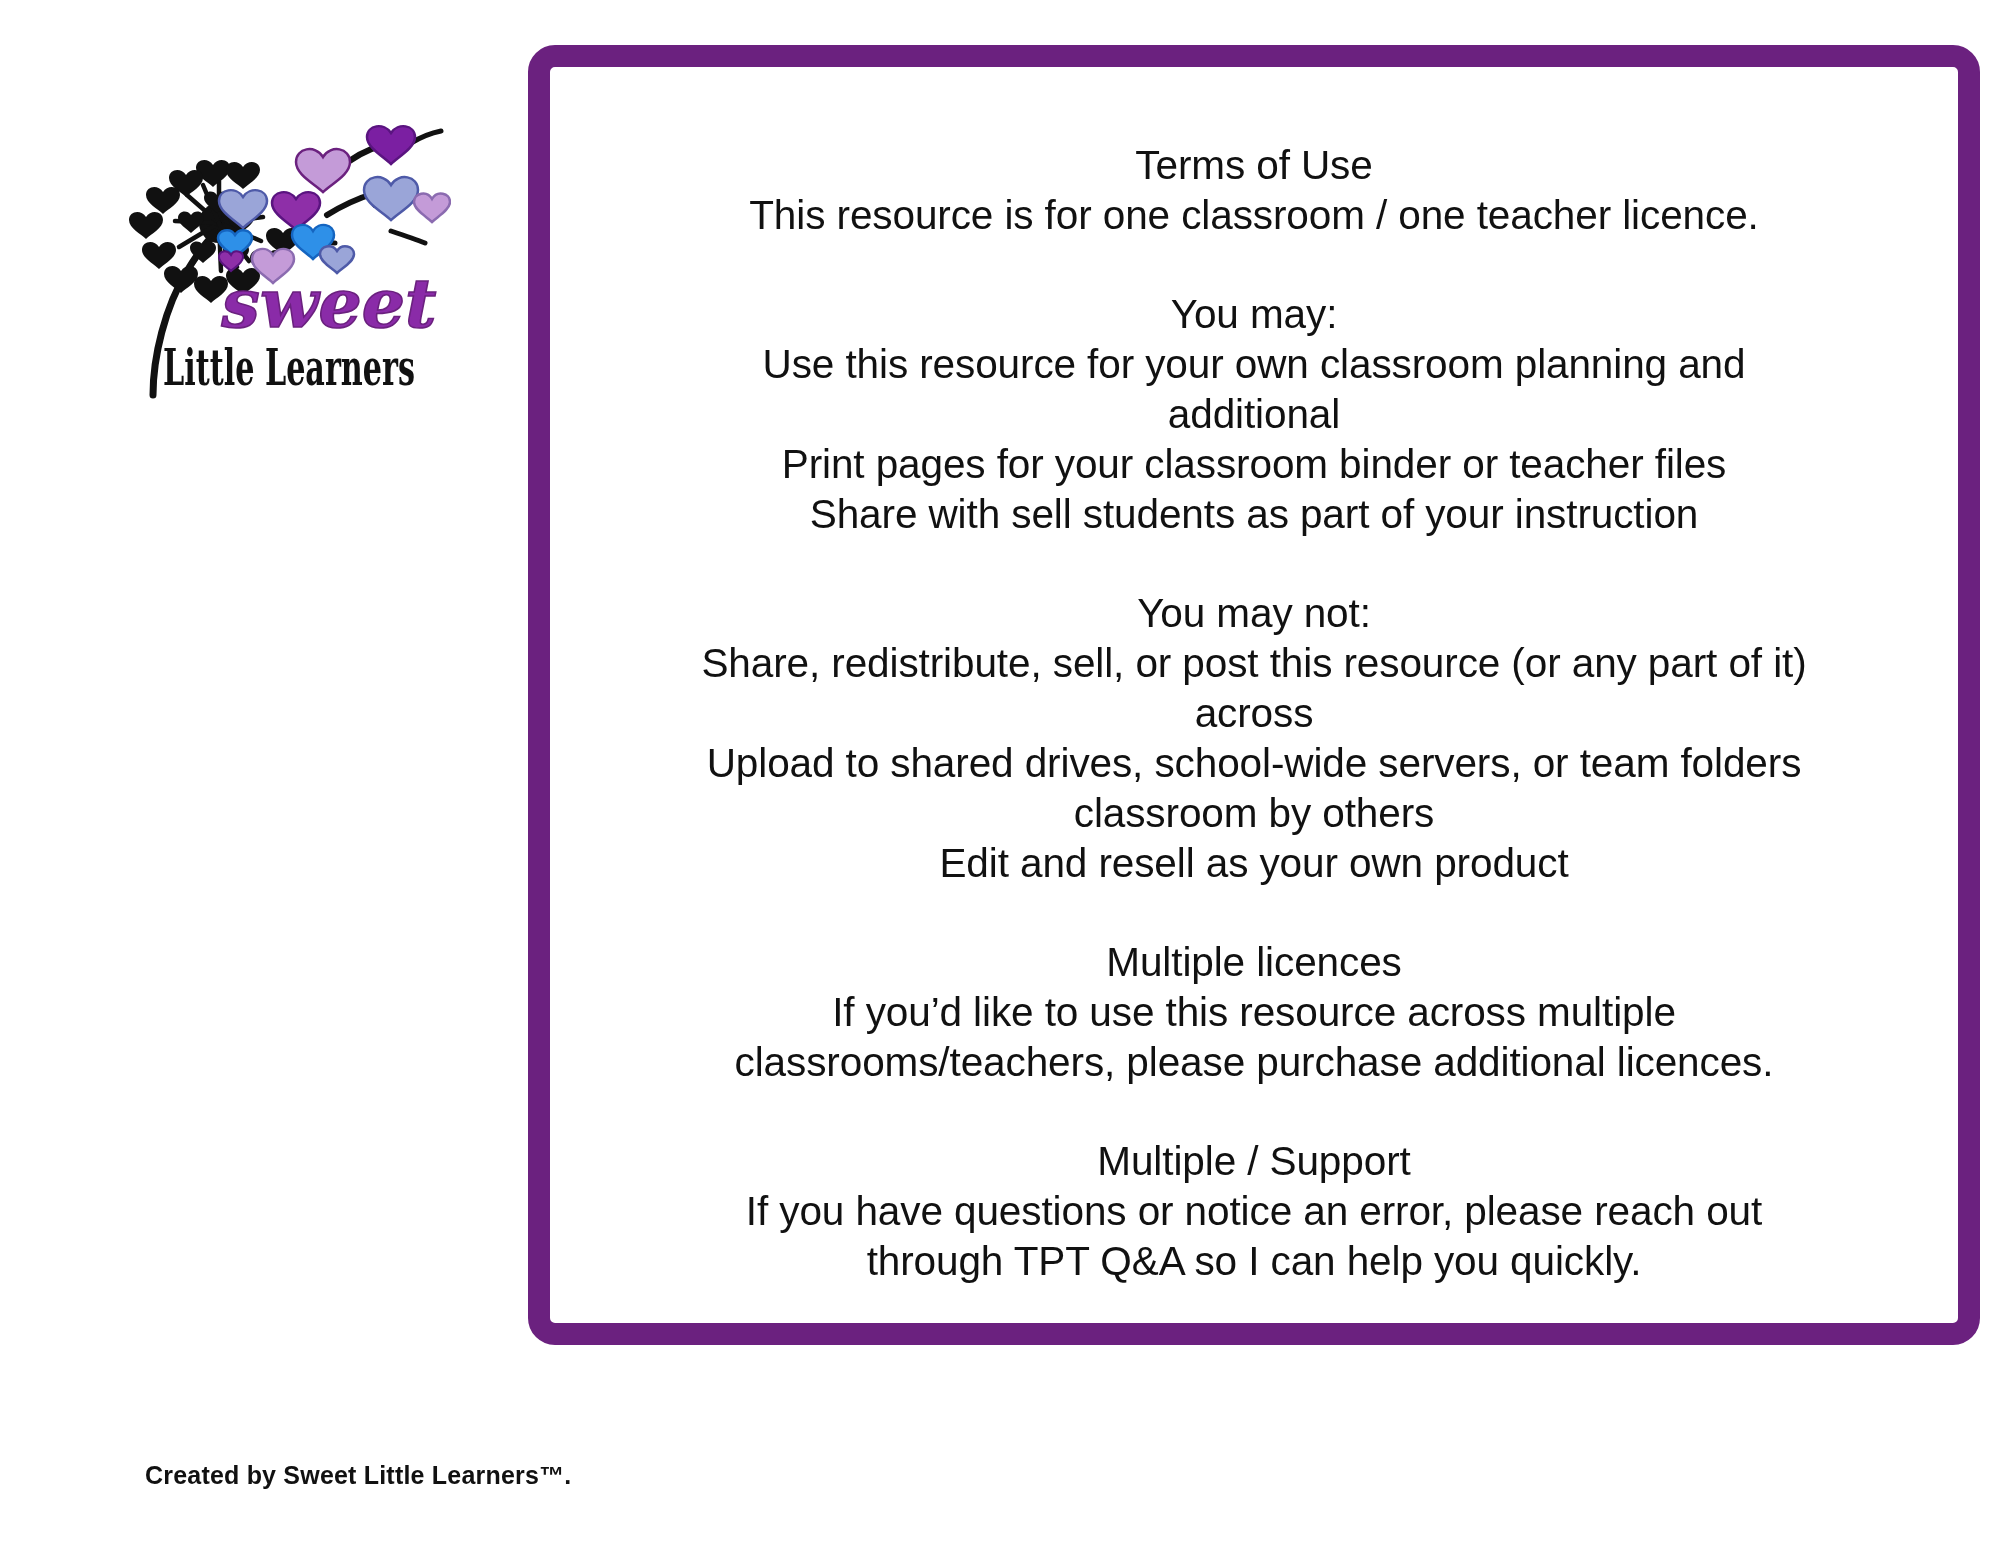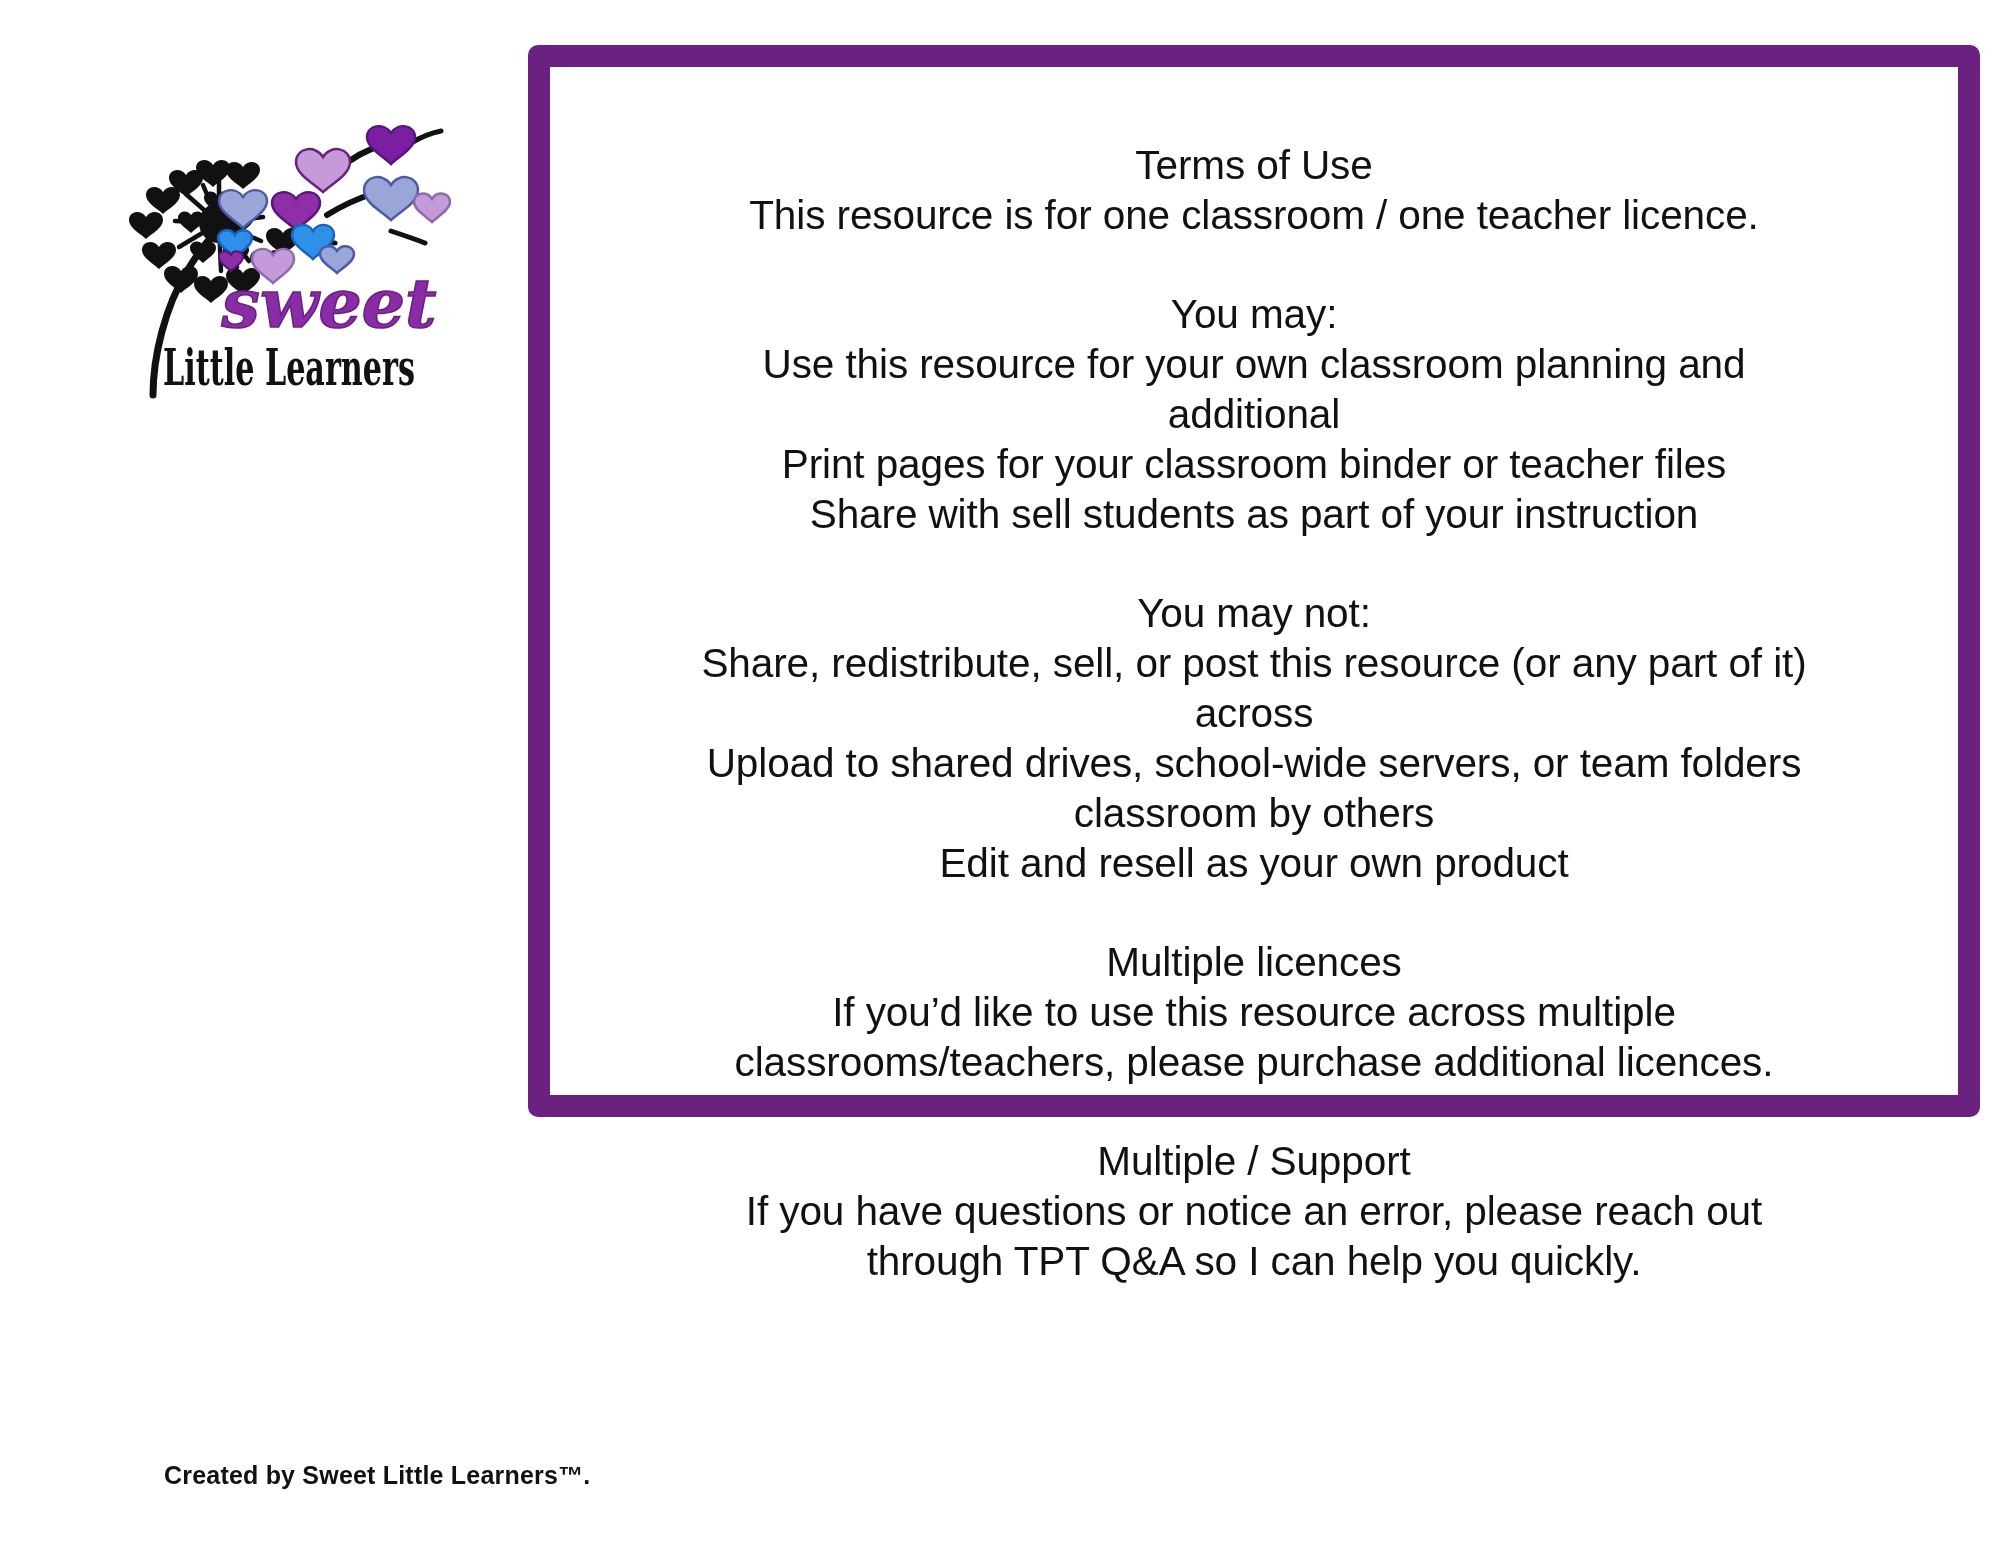--- a/index.html
+++ b/index.html
@@ -24,24 +24,24 @@
     height: 310px;
   }
   #logo-svg { display: block; width: 360px; height: 310px; }
 
   
   #terms-card {
     position: absolute;
     left: 528px;
     top: 45px;
     width: 1452px;
-    height: 1072px;
+    height: 1300px;
     box-sizing: border-box;
     border: 22px solid #6B217F;
-    border-radius: 10px;
+    border-radius: 27px;
     background: #ffffff;
     display: flex;
     align-items: flex-start;
     justify-content: center;
   }
   #terms-body {
     width: 1120px;
     margin-top: 78px;
     text-align: center;
     color: #111111;
@@ -54,21 +54,21 @@
     display: block;
     white-space: nowrap;
     padding: 0;
     margin: 0 0 9.5px 0;
   }
   .tgap { display: block; height: 49px; }
 
   
   #footer-credit {
     position: absolute;
-    left: 164px;
+    left: 145px;
     top: 1475px;
     transform: translateY(-50%);
     font-size: 25px;
     font-weight: 600;
     color: #111111;
     letter-spacing: 0.2px;
     white-space: nowrap;
   }
 </style>
 </head>

